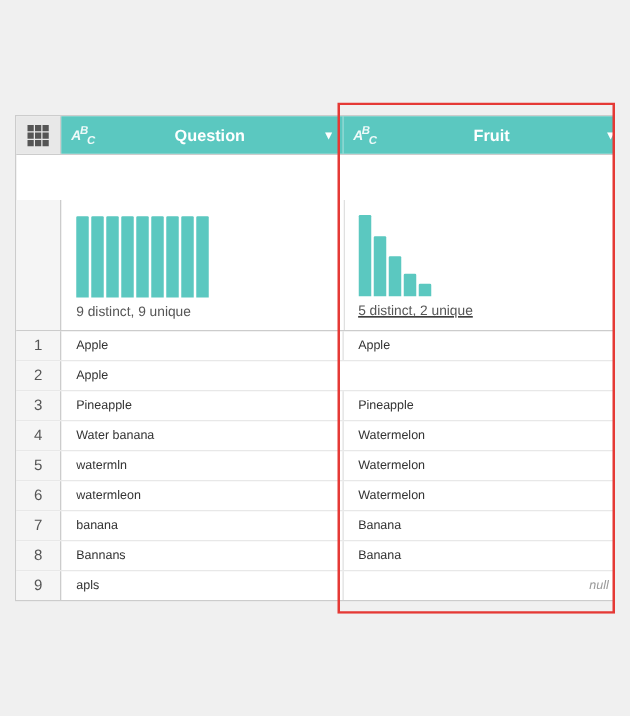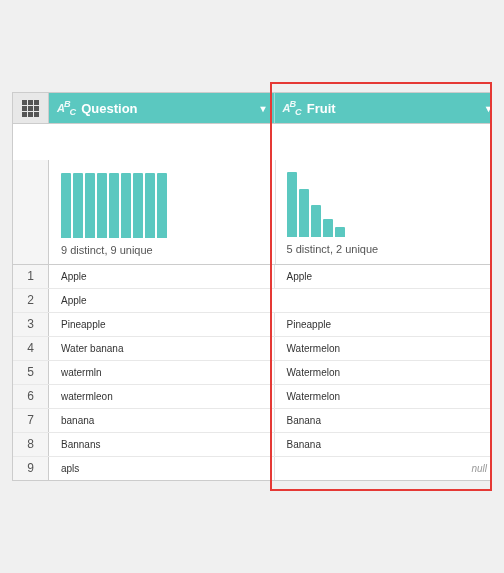--- a/index.html
+++ b/index.html
@@ -52,20 +52,21 @@
       font-weight: 600;
       font-size: 13px;
       border-right: 1px solid #a0ddd9;
       gap: 6px;
     }
     .col-header:last-child {
       border-right: none;
     }
     .col-header-text {
       flex: 1;
+      text-align: center;
     }
     .abc-icon {
       font-size: 11px;
       color: rgba(255,255,255,0.9);
       font-style: italic;
       letter-spacing: -1px;
     }
     .dropdown-arrow {
       color: #fff;
       font-size: 10px;
@@ -92,20 +93,21 @@
       padding: 8px 12px;
       border-right: 1px solid #e0e0e0;
       display: flex;
       flex-direction: column;
       align-items: flex-start;
     }
     .chart-cell:last-child {
       border-right: none;
       border: 2px solid #e53935;
       margin: -1px;
+      text-decoration: underline;
     }
     .bars-container {
       display: flex;
       align-items: flex-end;
       gap: 2px;
       height: 70px;
       margin-bottom: 6px;
     }
     .bar {
       width: 10px;

